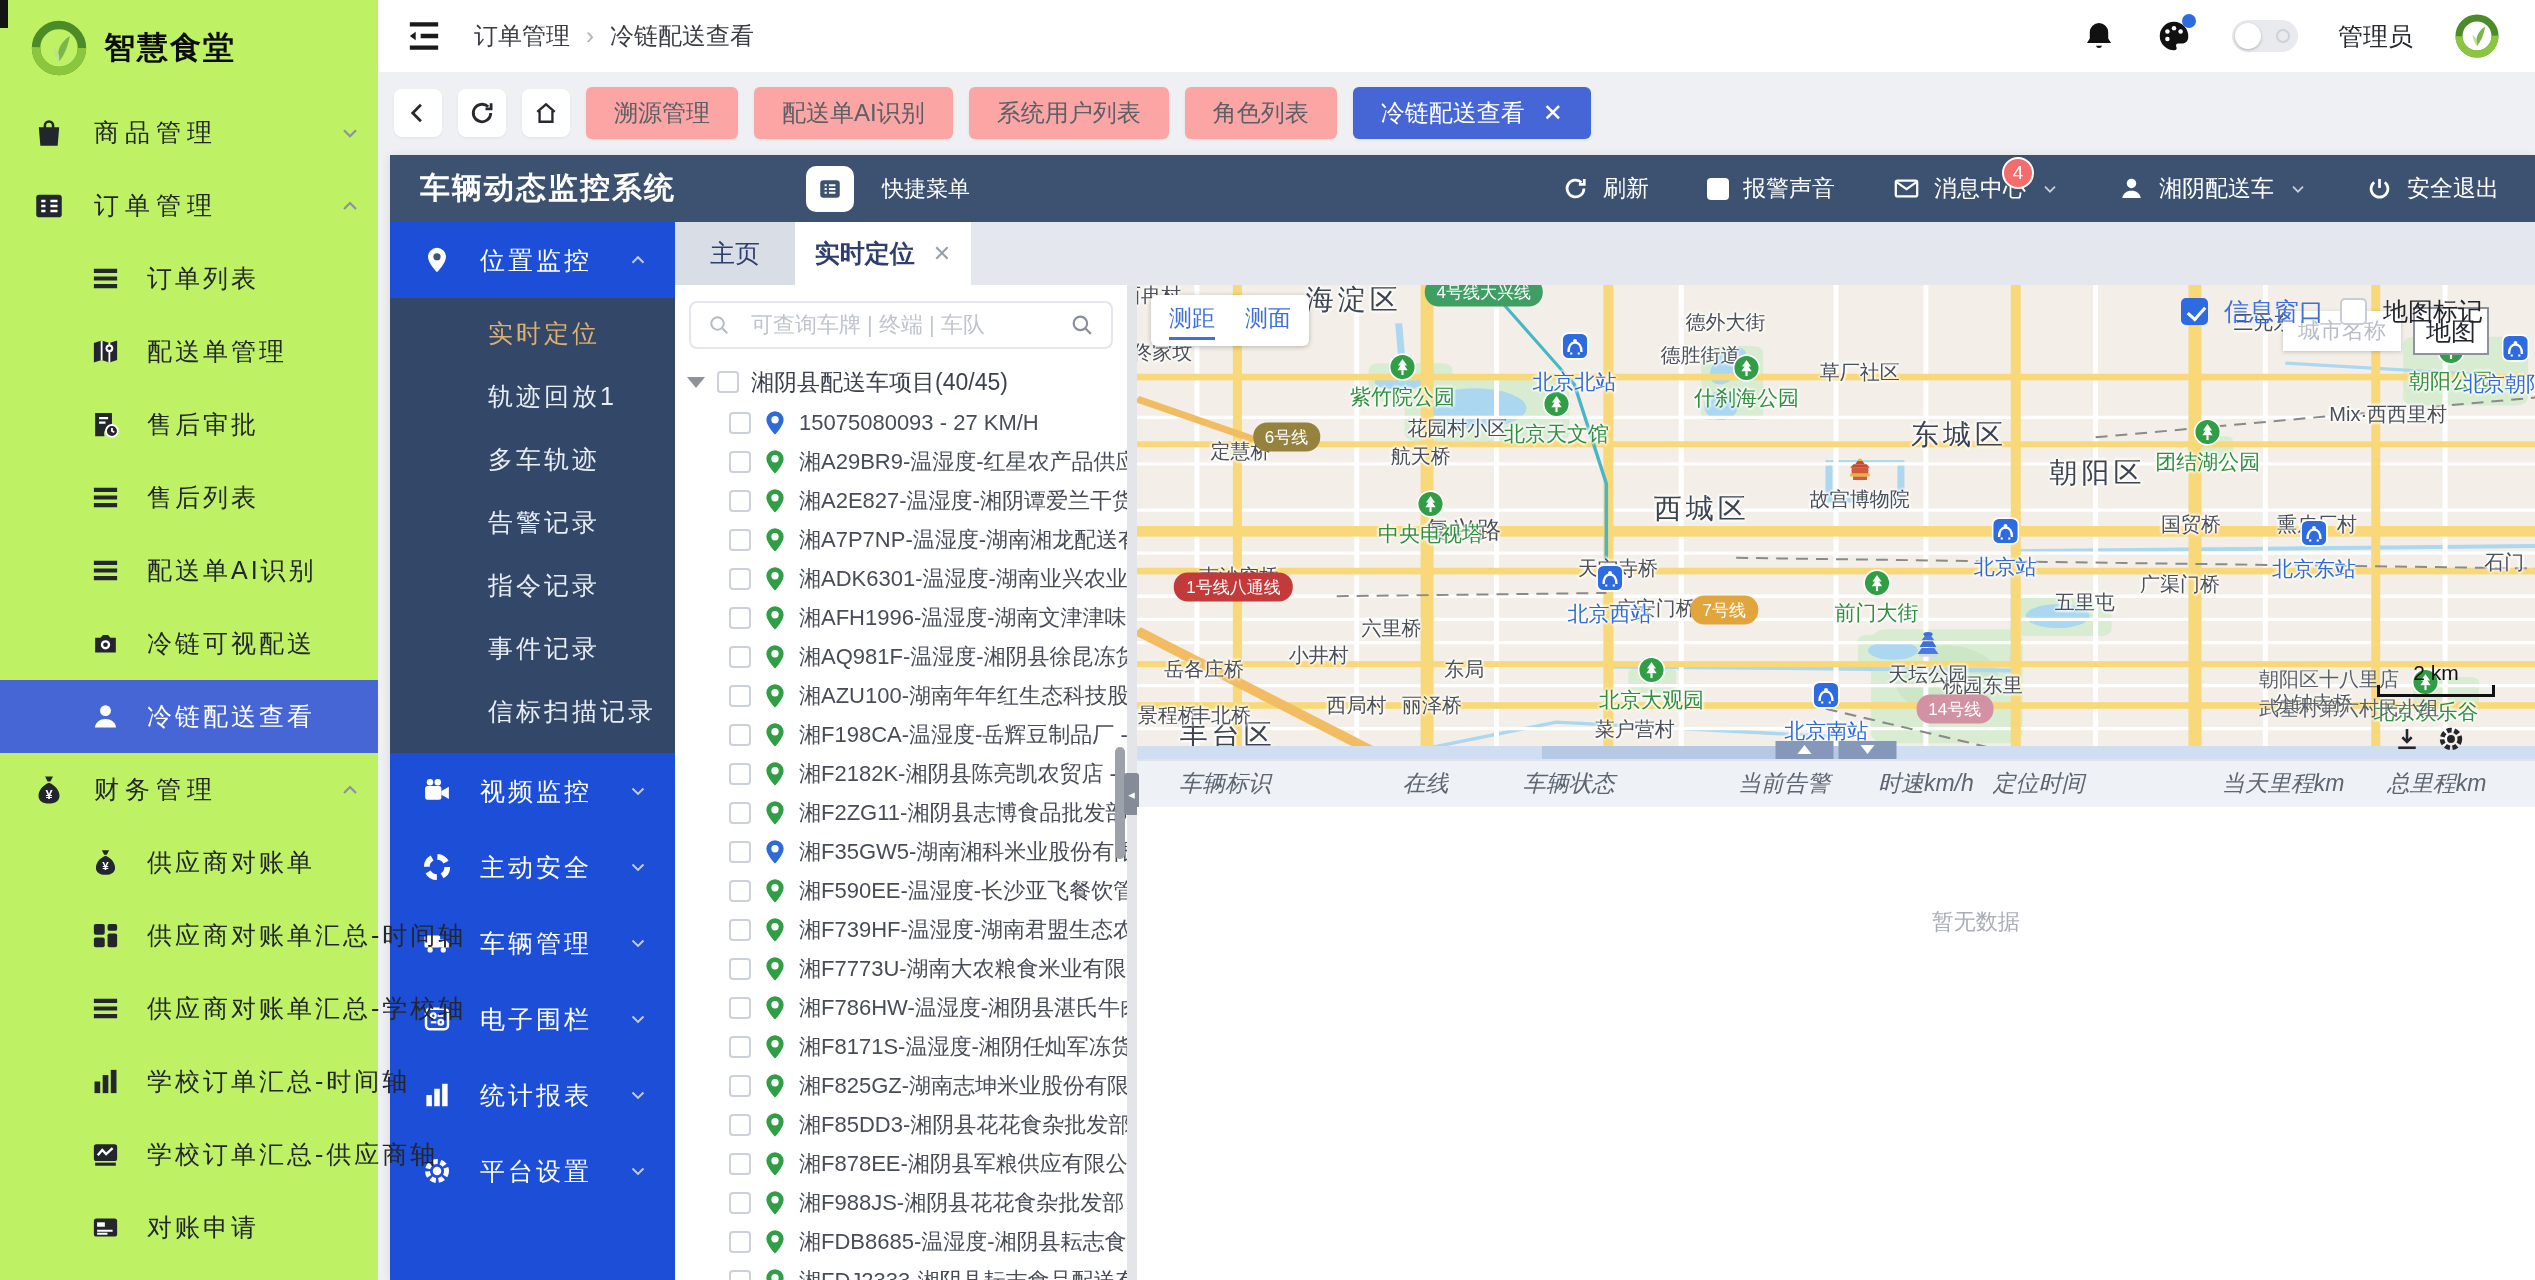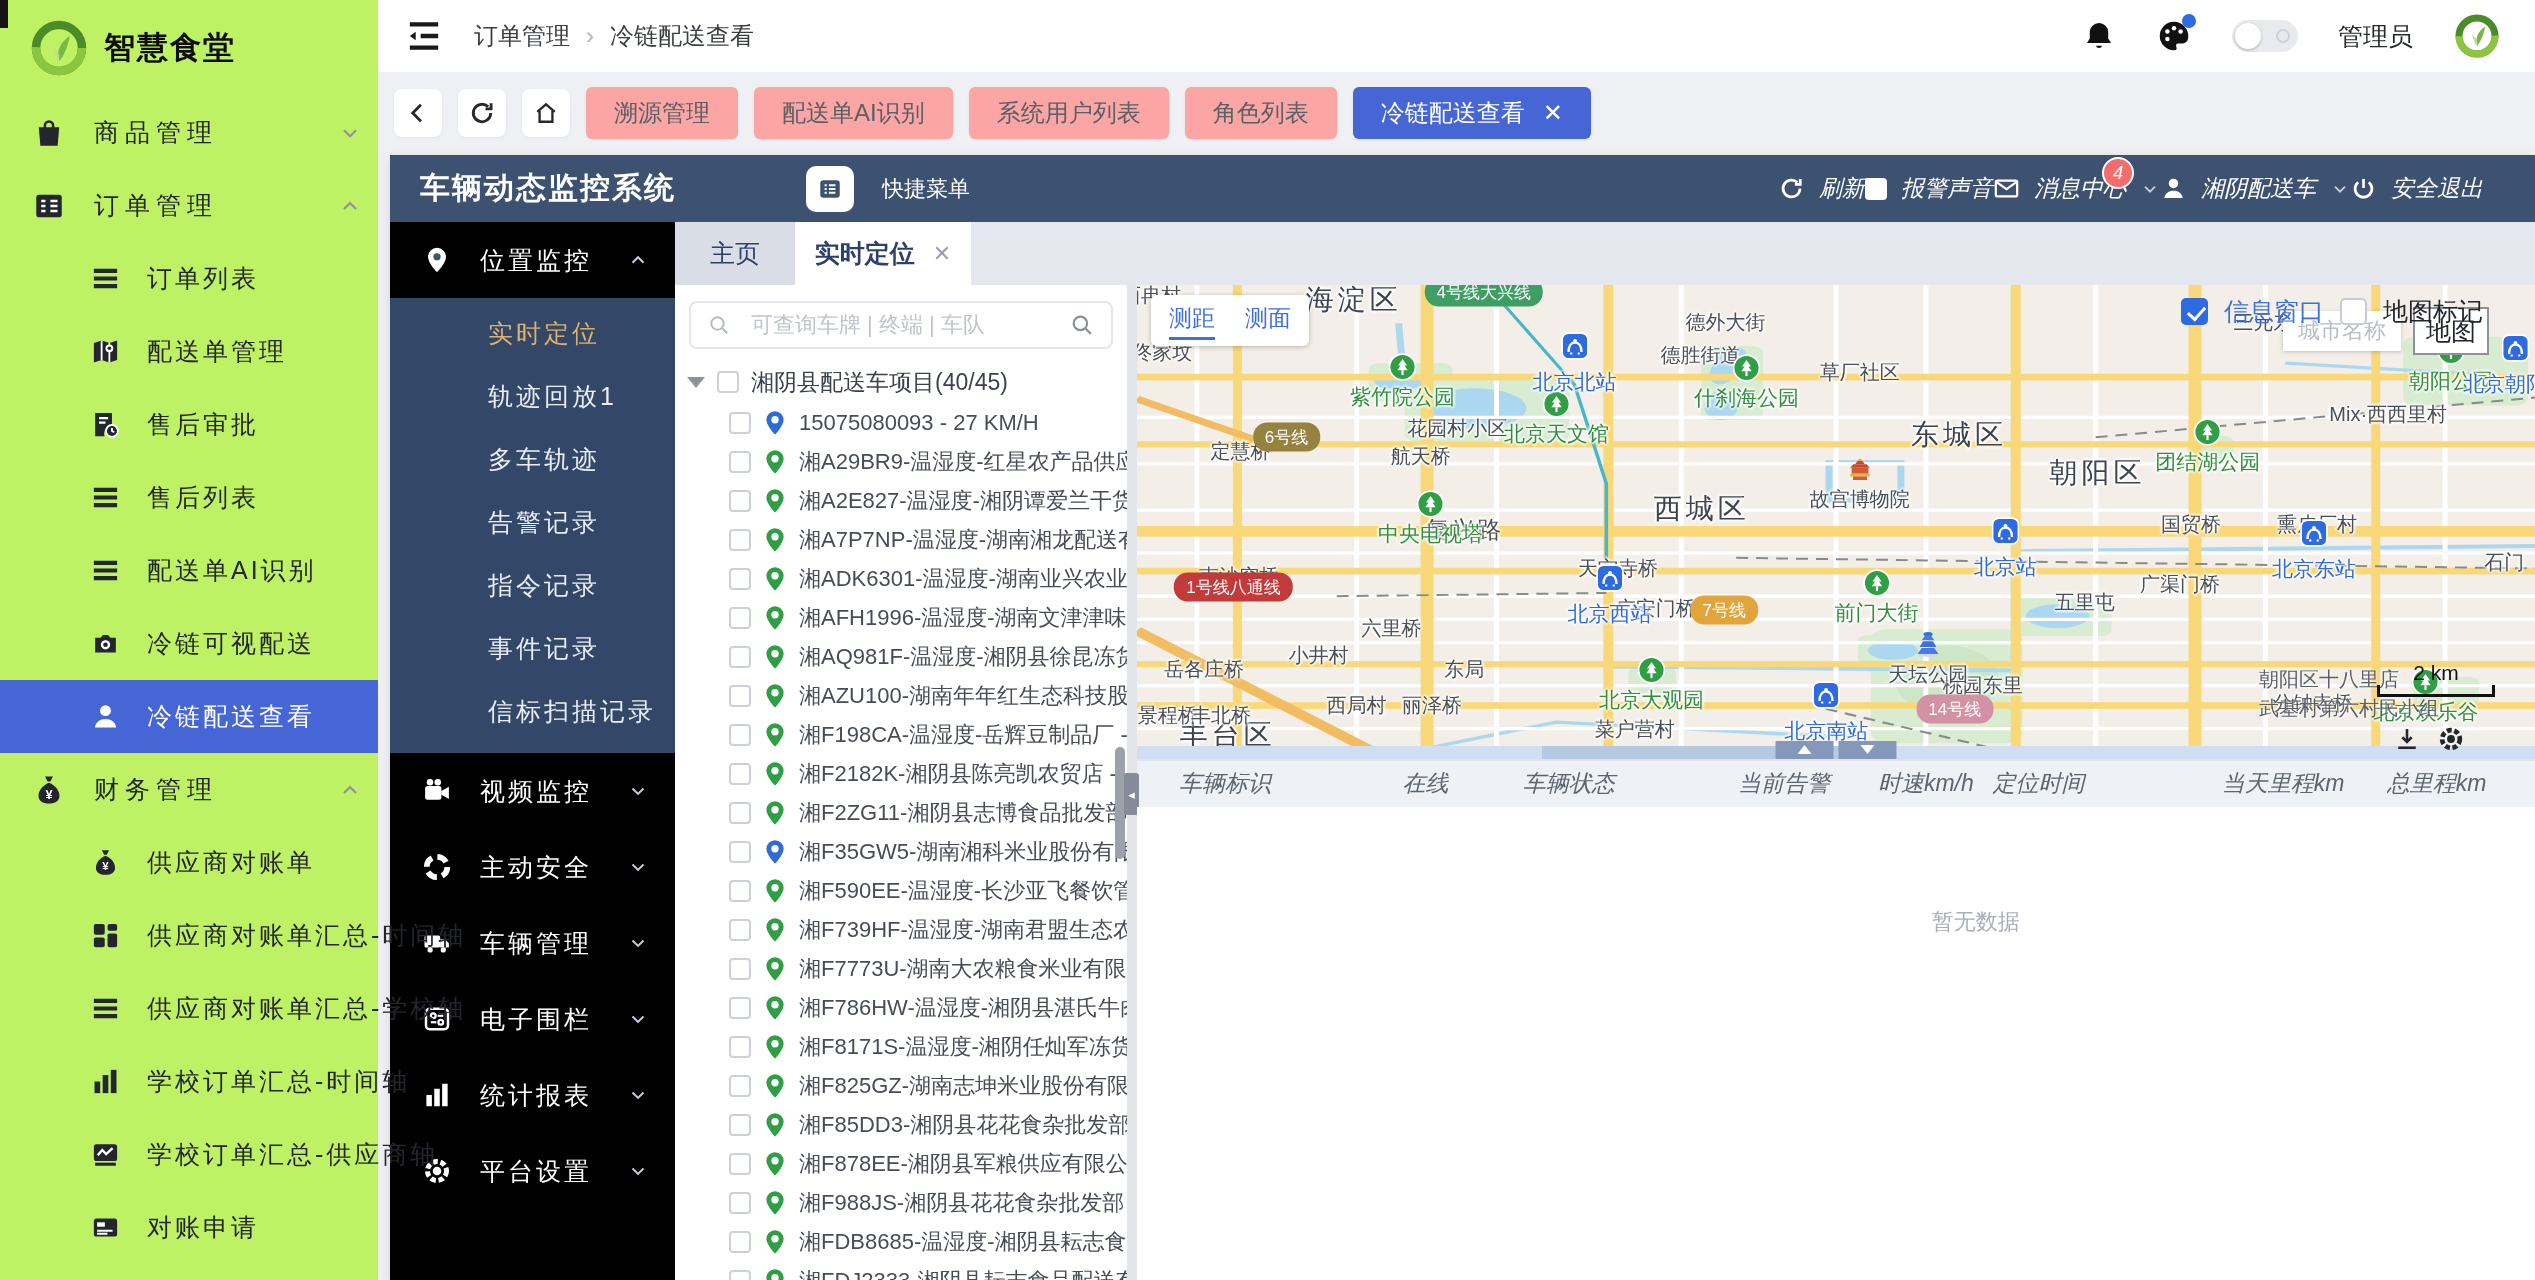--- a/index.html
+++ b/index.html
@@ -50,30 +50,30 @@
   .tab-pill.active { background:#4766d6; color:#fff; gap:18px; font-weight:500; }
   .tab-pill .x { font-size:24px; }
 
   
   .monitor { position:absolute; left:390px; right:0; top:155px; bottom:0; background:#fff; box-shadow:0 2px 10px rgba(0,0,0,.1); display:flex; flex-direction:column; }
   .m-header { height:67px; background:#3c5270; display:flex; align-items:center; color:#fff; flex-shrink:0; }
   .m-title { font-size:30px; font-weight:600; padding-left:30px; letter-spacing:2px; white-space:nowrap; }
   .quick-btn { margin-left:130px; width:48px; height:46px; background:#fff; border-radius:10px; display:flex; align-items:center; justify-content:center; color:#3c5270; }
   .quick-btn .ic { width:26px; height:26px; }
   .quick-label { margin-left:28px; font-size:22px; }
-  .m-actions { margin-left:auto; display:flex; align-items:center; padding-right:52px; font-size:23px;font-style:italic; }
+  .m-actions { margin-left:auto; display:flex; align-items:center; gap:58px; padding-right:36px; font-size:23px; }
   .m-action { display:flex; align-items:center; gap:14px; cursor:pointer; position:relative; }
   .m-action .ic { width:27px; height:27px; color:#fff; }
   .m-action .chk { width:22px; height:22px; background:#fff; border-radius:4px; }
   .m-action .badge-n { position:absolute; top:-16px; right:26px; min-width:32px; height:32px; border-radius:16px; background:#f56c6c; color:#fff; font-size:19px; display:flex; align-items:center; justify-content:center; border:2px solid #fff; }
   .m-action .chev { width:20px; height:20px; color:#c7cedd; }
   .m-body { flex:1; display:flex; min-height:0; }
 
   
-  .m-nav { width:285px; background:#000000; color:#fff; flex-shrink:0; overflow:hidden; }
+  .m-nav { width:285px; background:#1d4ed8; color:#fff; flex-shrink:0; overflow:hidden; }
   .m-nav-group { height:76px; display:flex; align-items:center; padding:0 26px 0 32px; font-size:25px; letter-spacing:3px; cursor:pointer; white-space:nowrap; }
   .m-nav-group .ic { width:30px; height:30px; color:#fff; flex-shrink:0; }
   .m-nav-group .lbl { margin-left:28px; }
   .m-nav-group .chev { margin-left:auto; width:22px; height:22px; color:#c3cbda; }
   .m-submenu { background:#334869; padding:4px 0 10px; }
   .m-subitem { height:63px; line-height:63px; padding-left:98px; font-size:25px; color:#e9edf4; letter-spacing:3px; cursor:pointer; white-space:nowrap; }
   .m-subitem.active { color:#ddb06c; }
 
   .m-content { flex:1; display:flex; flex-direction:column; min-width:0; }
   .m-tabs { height:63px; background:#e4e7ed; display:flex; align-items:stretch; flex-shrink:0; }

